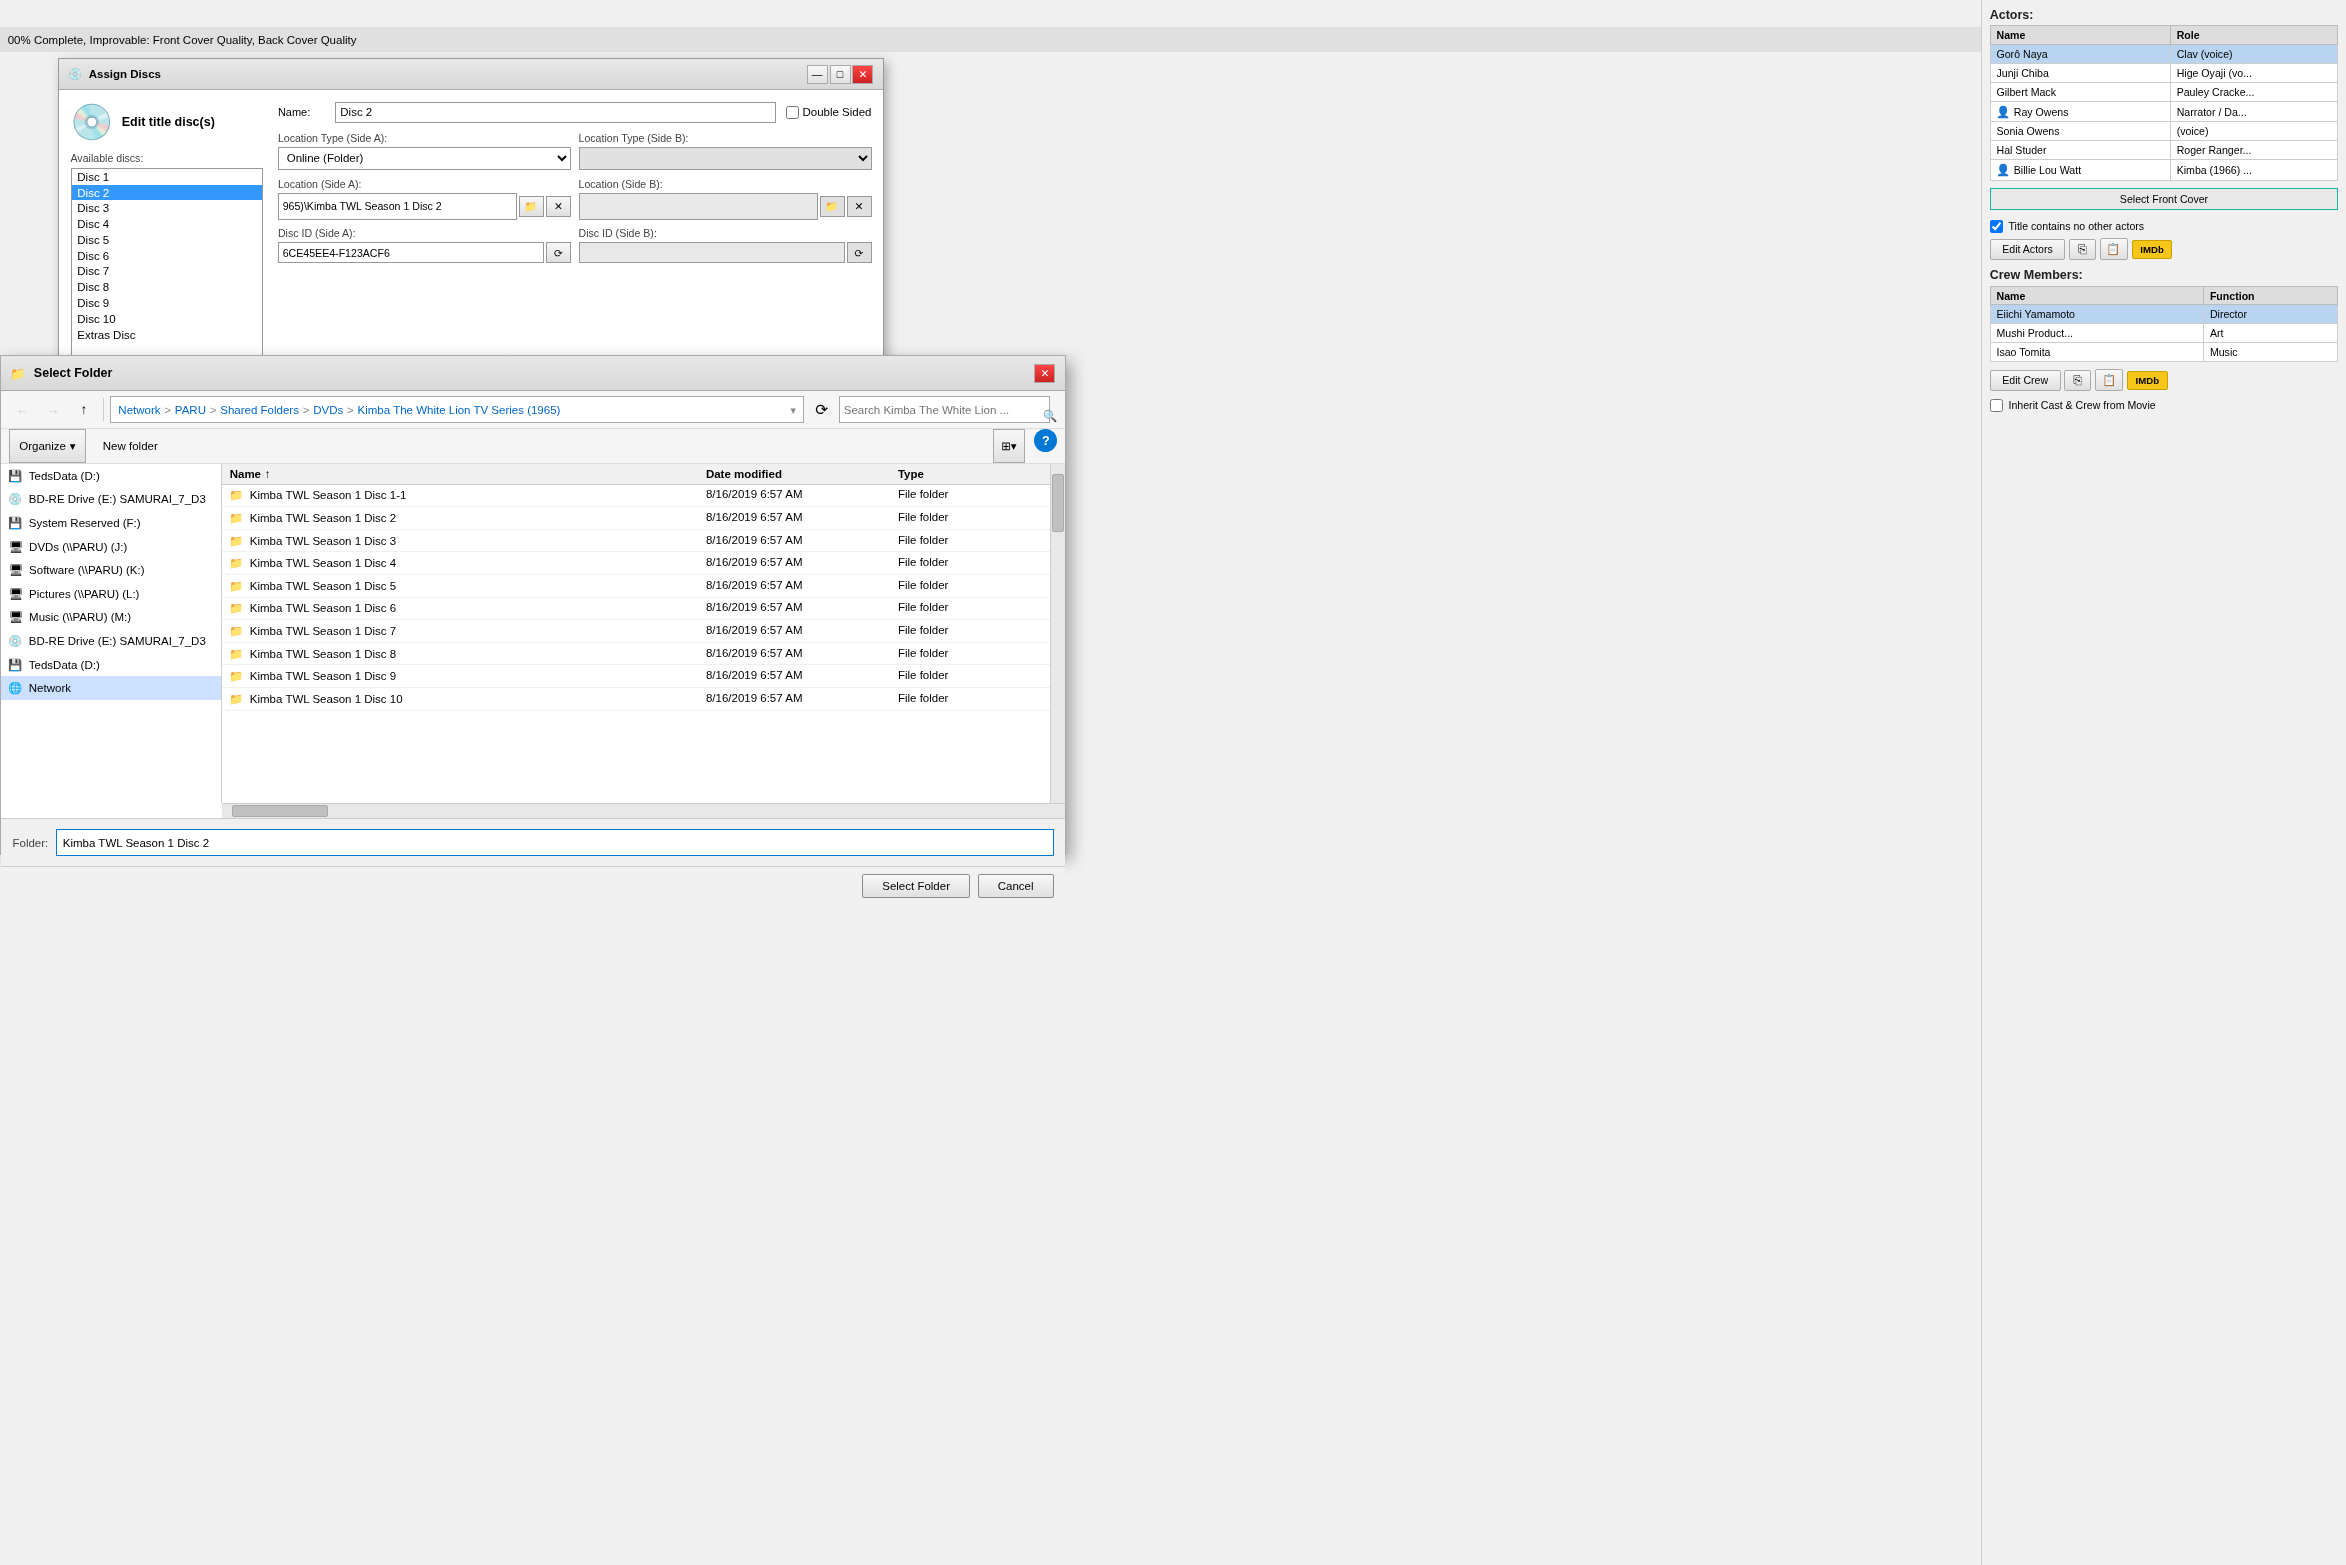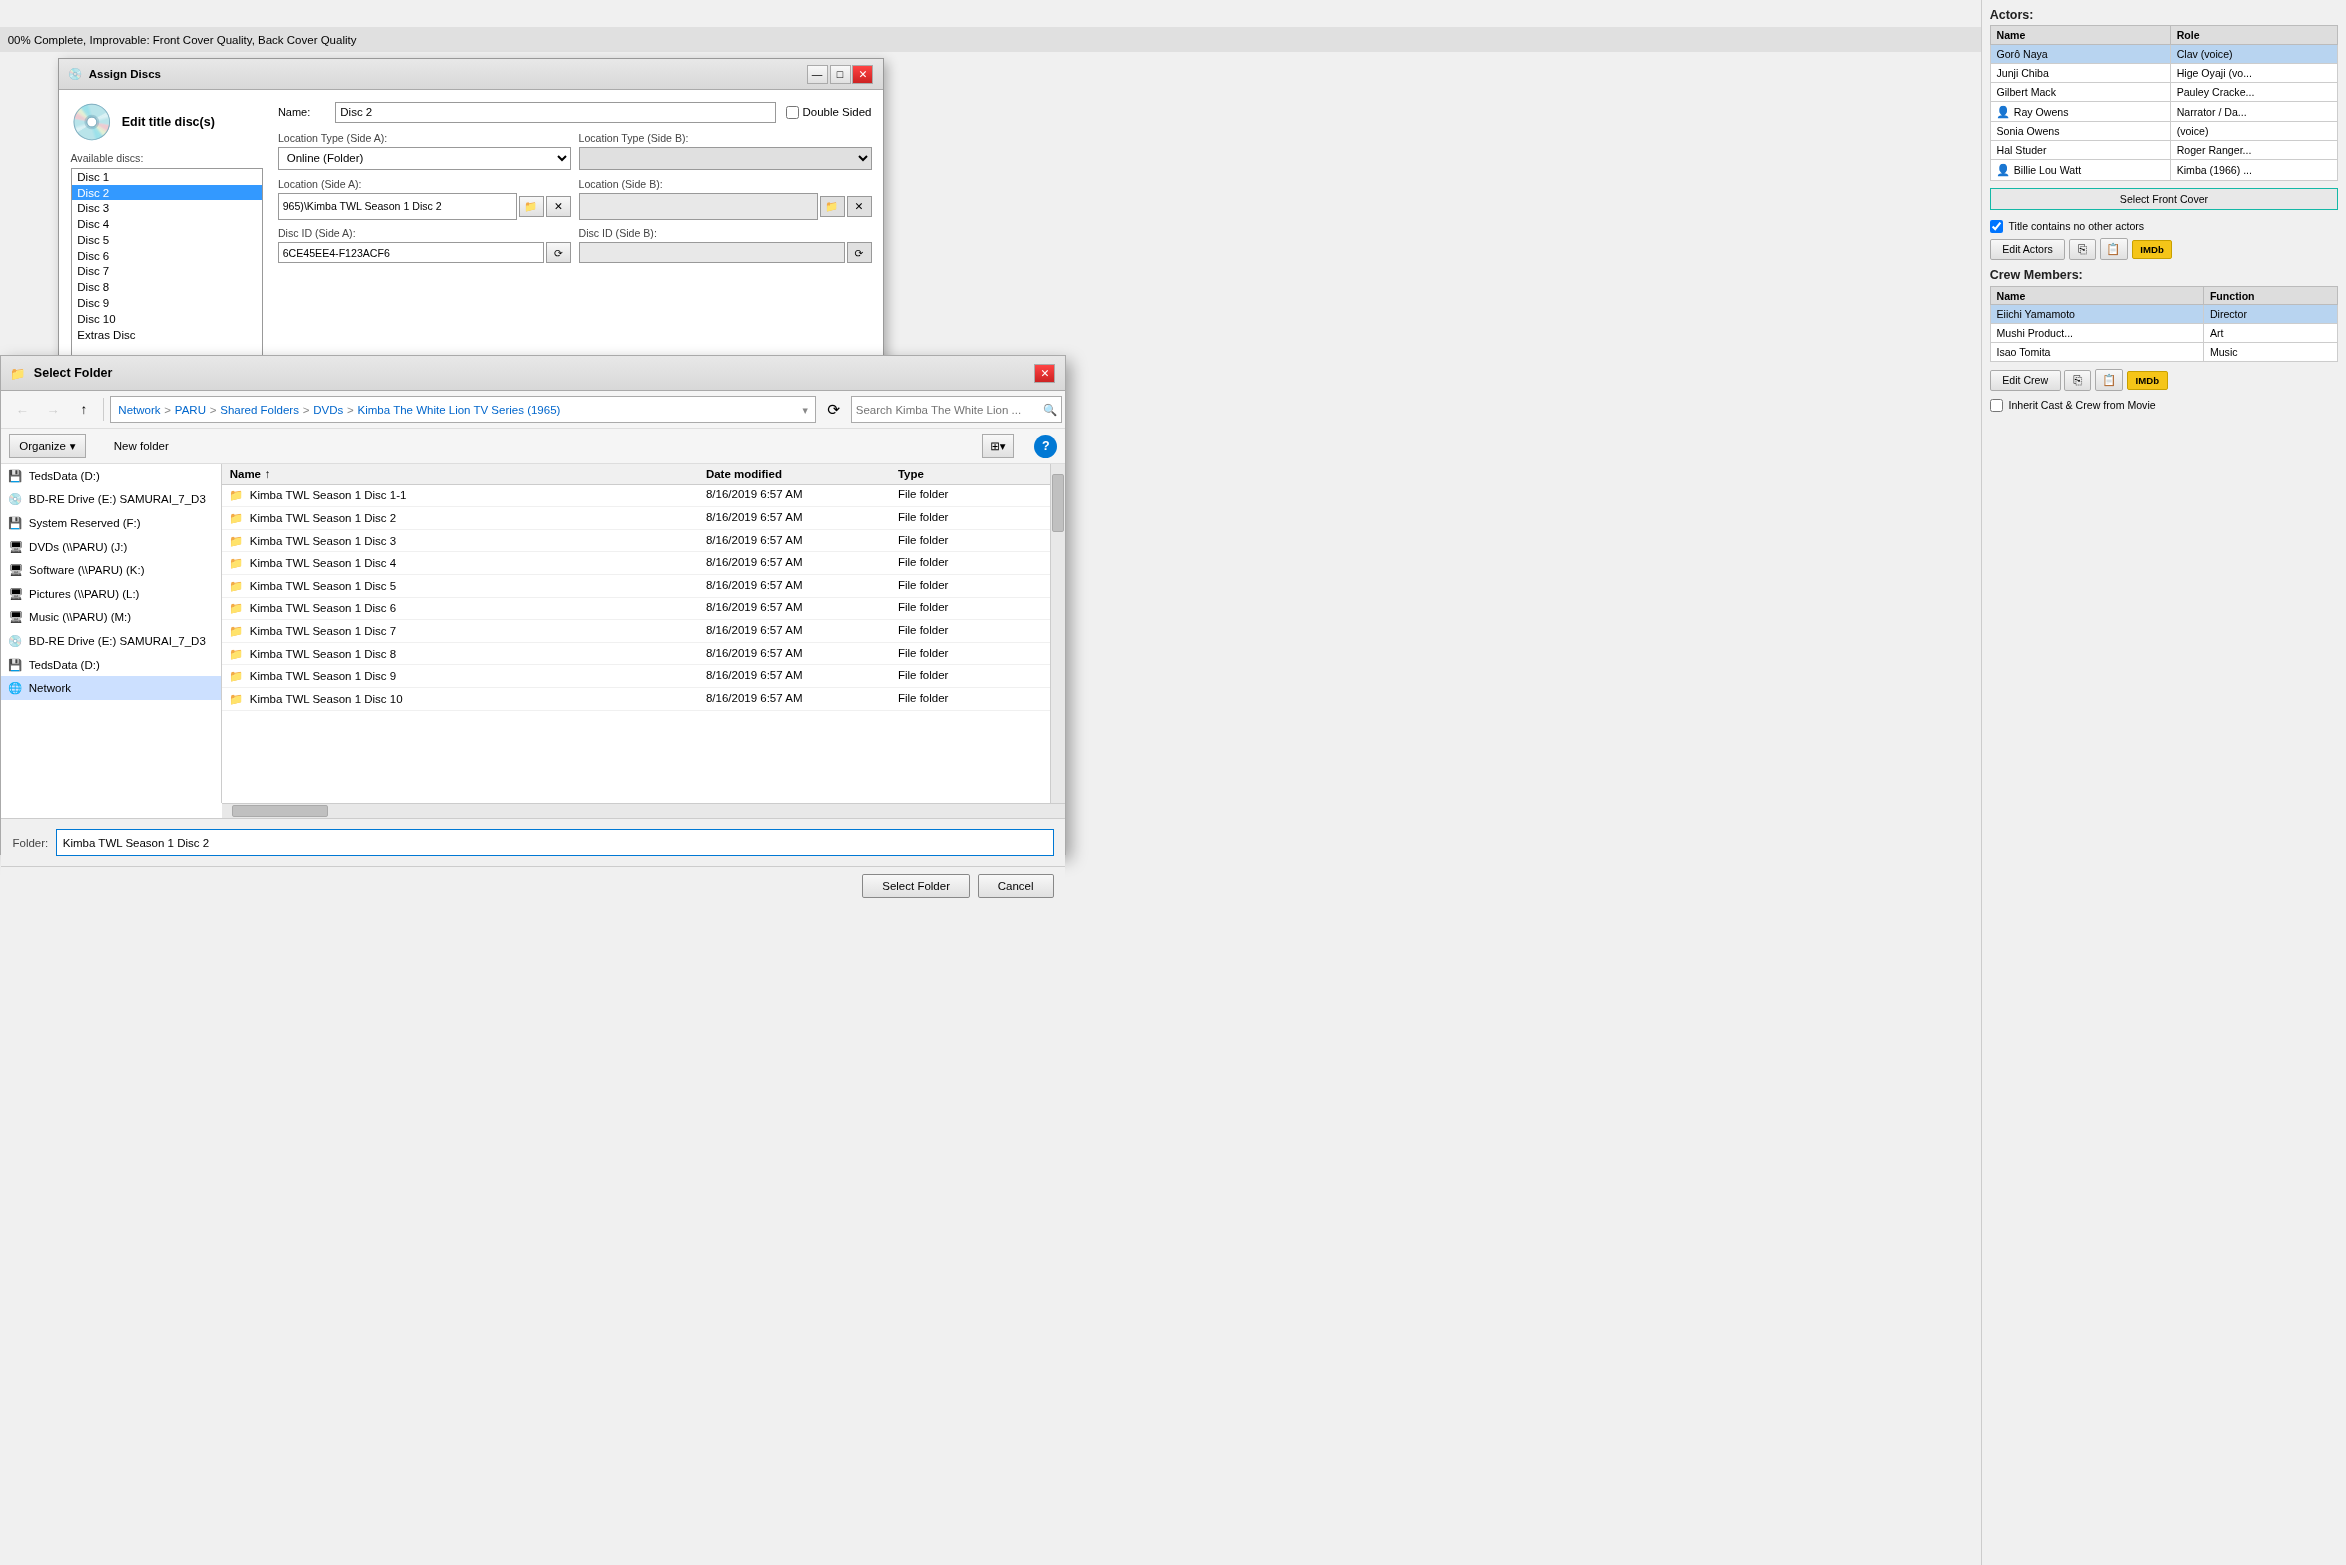--- a/index.html
+++ b/index.html
@@ -845,27 +845,27 @@
         <span class="breadcrumb-item">PARU</span>
         <span class="breadcrumb-sep">&gt;</span>
         <span class="breadcrumb-item">Shared Folders</span>
         <span class="breadcrumb-sep">&gt;</span>
         <span class="breadcrumb-item">DVDs</span>
         <span class="breadcrumb-sep">&gt;</span>
         <span class="breadcrumb-item">Kimba The White Lion TV Series (1965)</span>
         <span style="margin-left:auto;color:#888;font-size:10.6px;">▾</span>
       </div>
       <button class="folder-nav-btn" style="font-size:15.4px;">⟳</button>
-      <div style="display:flex;align-items:center;">
+      <div style="display:flex;align-items:flex-end;gap:12px;">
         <input type="text" class="folder-search" placeholder="Search Kimba The White Lion ..." style="">
         <span style="margin-left:-19px;color:#888;">🔍</span>
       </div>
     </div>
 
-    <div style="height:35px;background:#f5f5f5;border-bottom:1px solid #ddd;display:flex;align-items:center;padding:0 7.7px;gap:20px;">
+    <div style="height:35px;background:#f5f5f5;border-bottom:1px solid #ddd;display:flex;padding:0 7.7px;gap:9px;">
       <button class="organize-btn">
         <span>Organize</span>
         <span>▾</span>
       </button>
       <button class="new-folder-btn">
         <span>New folder</span>
       </button>
       <span style="flex:1;"></span>
       <button class="view-btn">
         <span>⊞</span>

